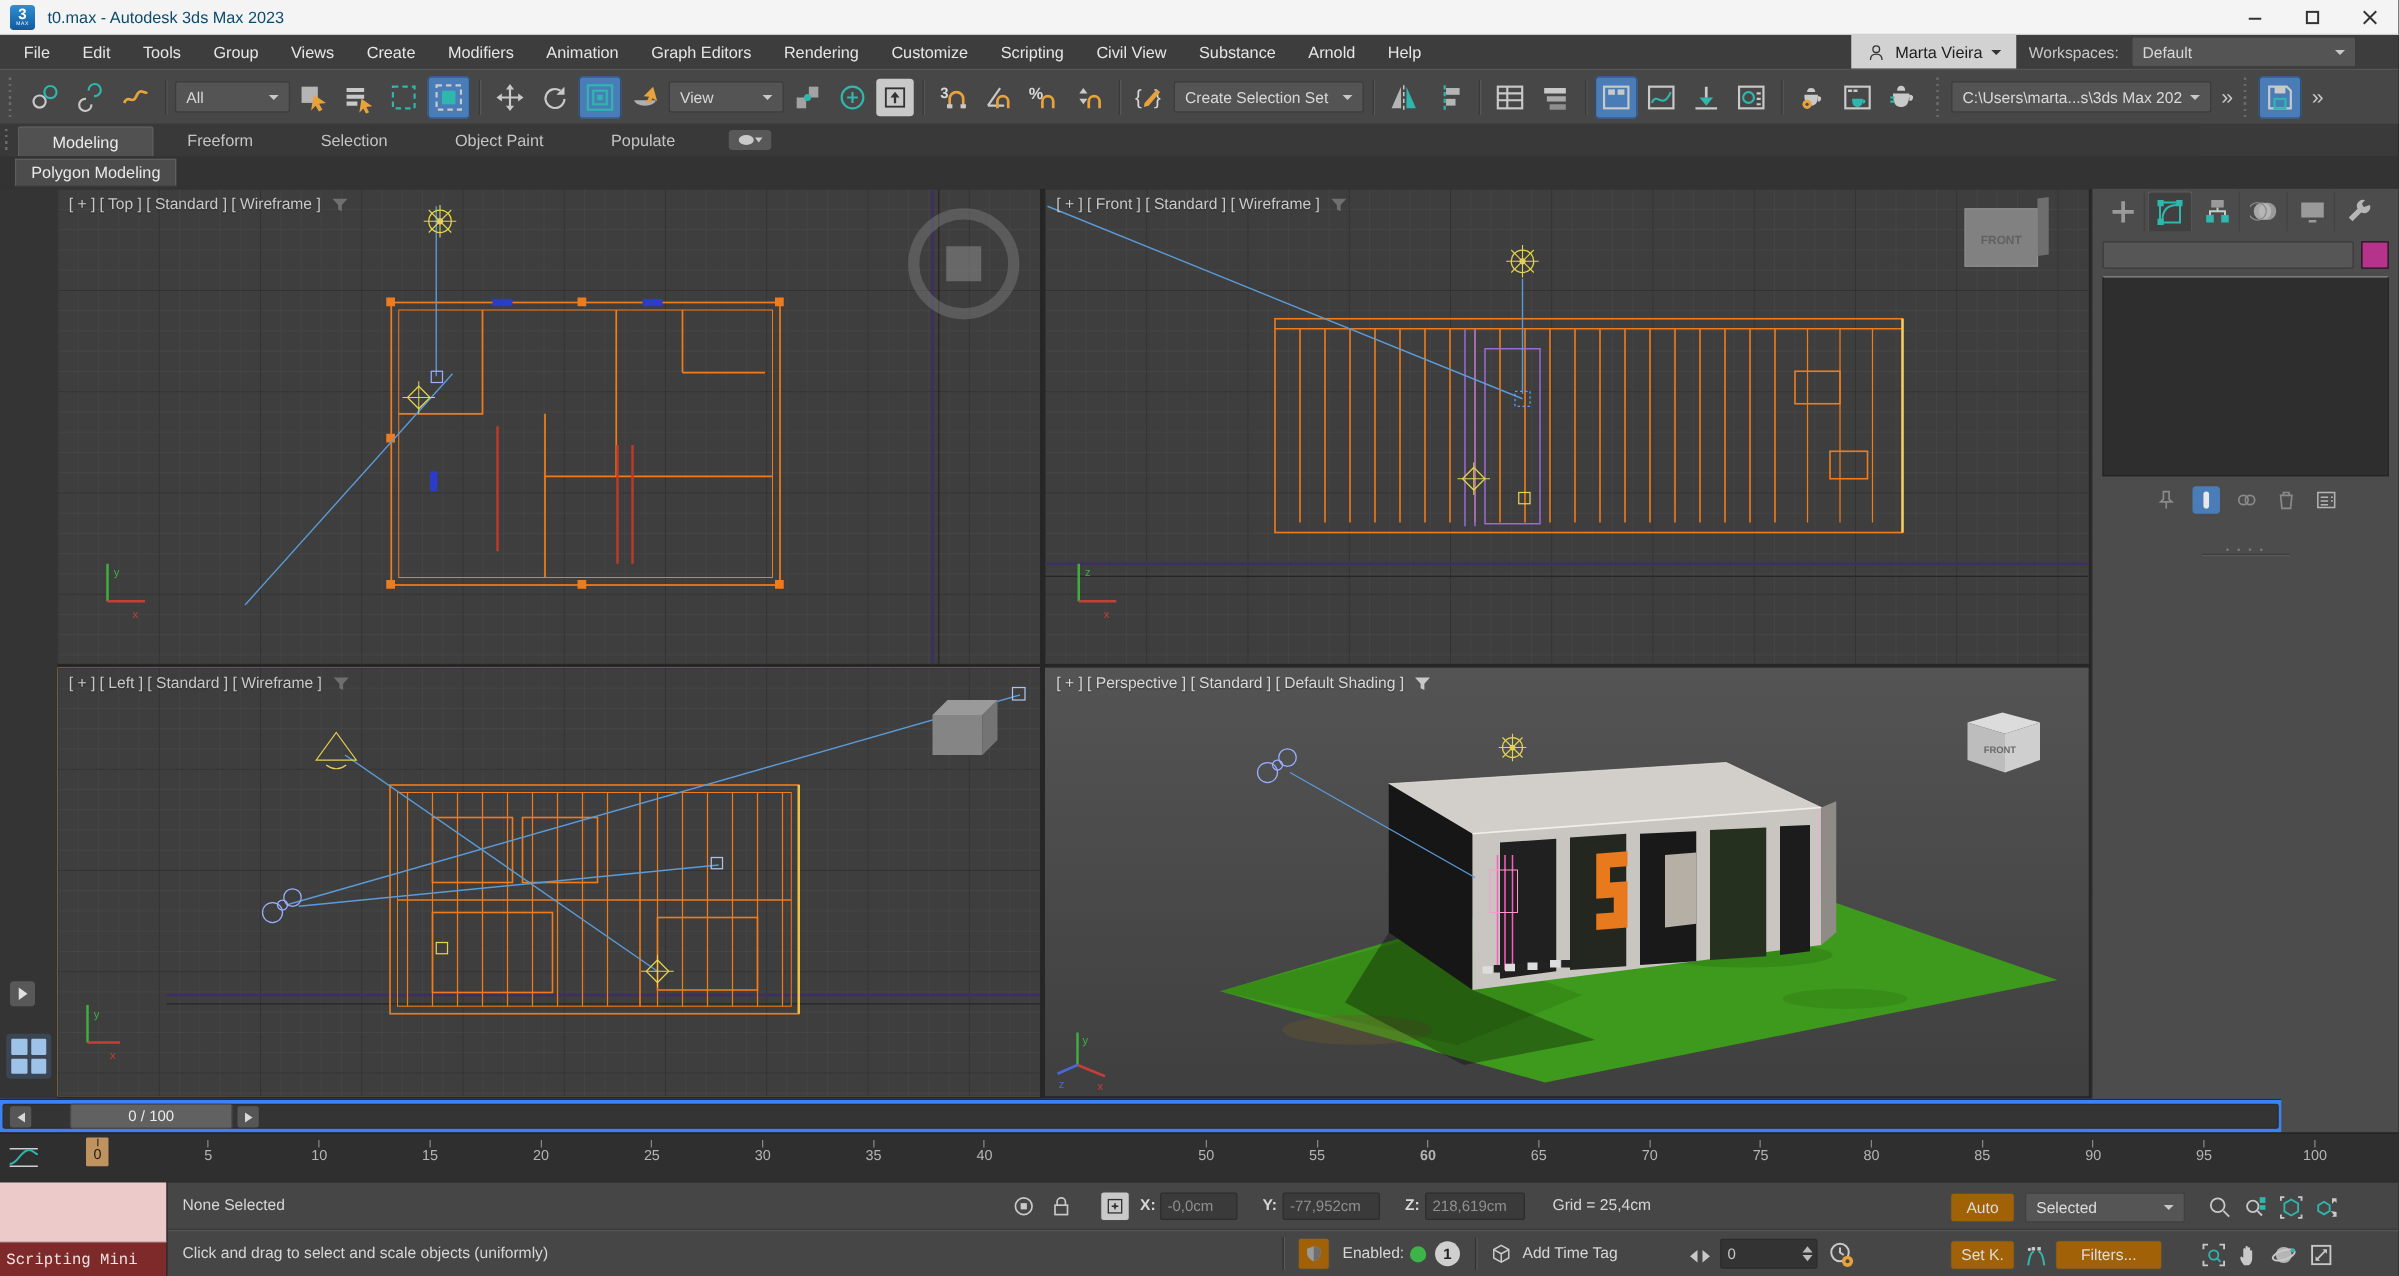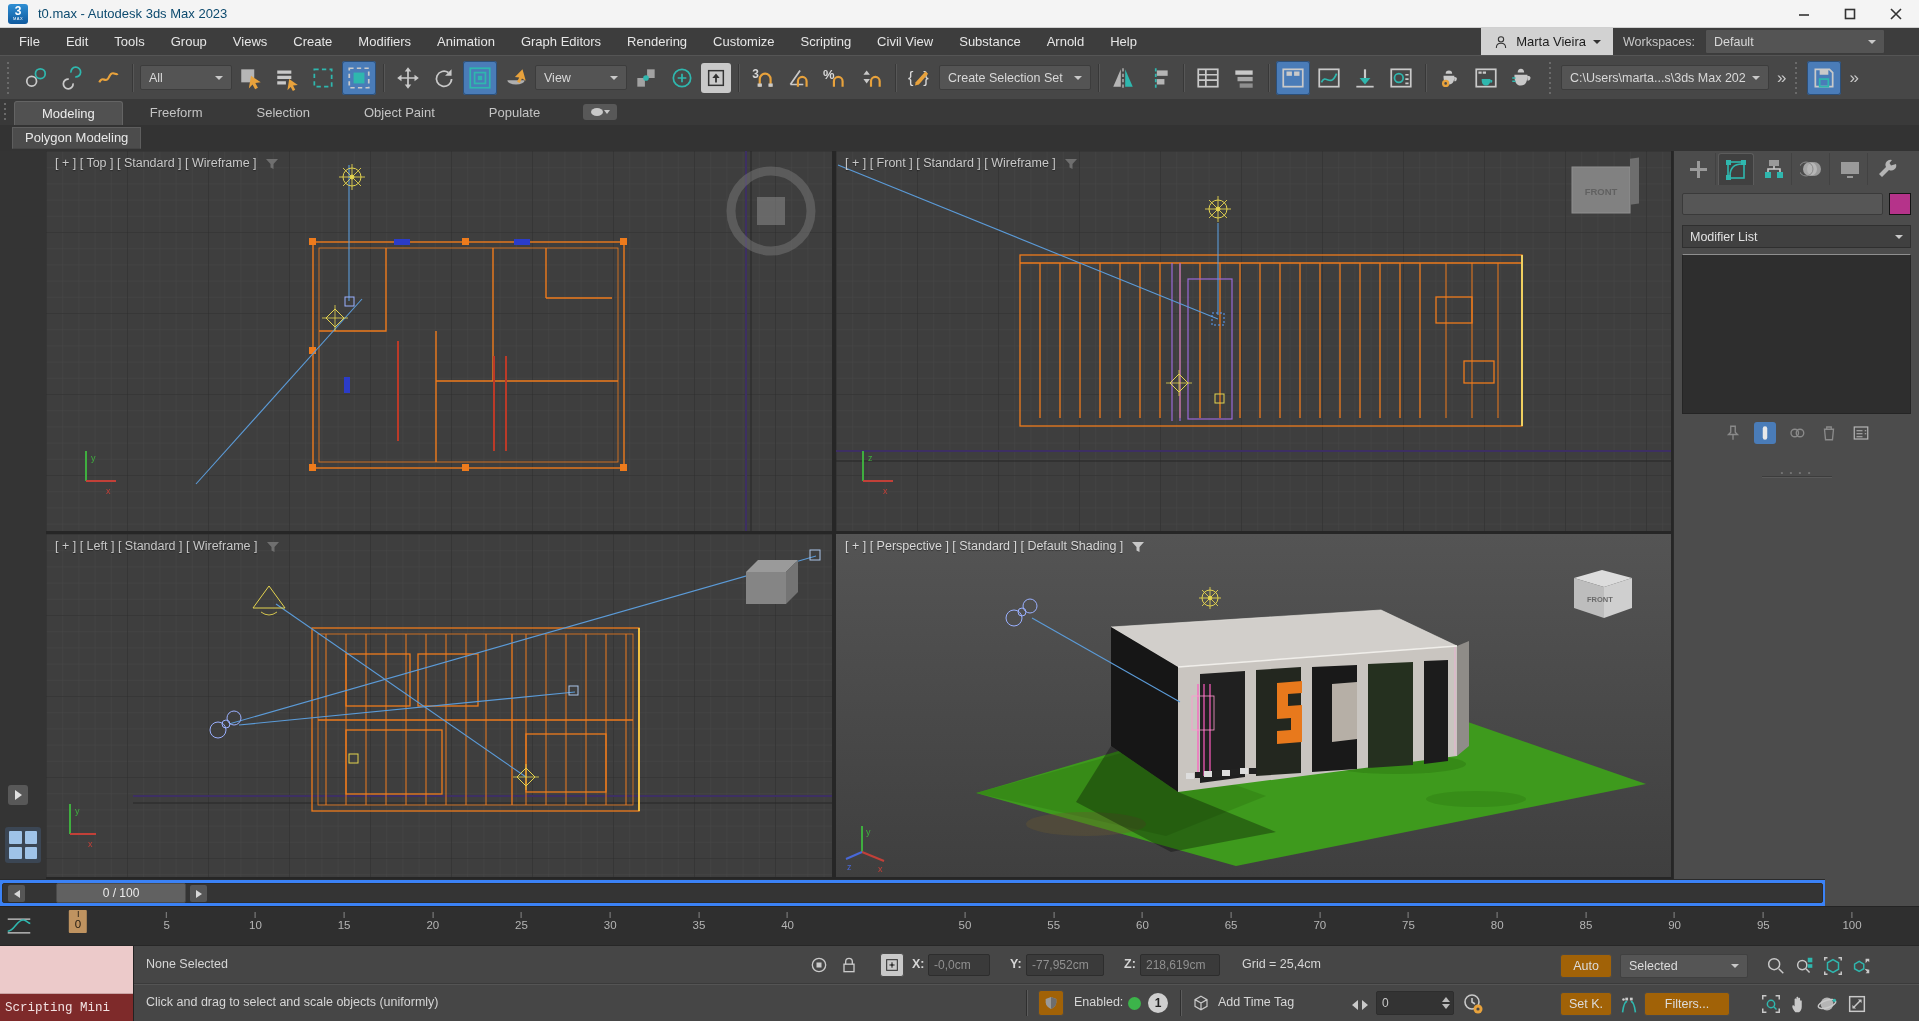--- a/index.html
+++ b/index.html
@@ -737,26 +737,20 @@
         <div class="cp-tab" style="border-right:none">
             <svg class="i" width="24" height="24" viewBox="0 0 24 24">
               <path d="M20 7a5 5 0 01-7 6l-7 7-3-3 7-7a5 5 0 016-7l-2.5 3L15 8.5z" fill="#b5b5b5"></path>
             </svg>
           </div>
       </div>
       <div class="cp-namerow">
         <input class="cp-name" value="" style="">
         <div class="cp-swatch"></div>
       </div>
-      <div class="cp-ddrow">
-        <div class="cp-dd">
-          <span>Modifier List</span>
-          <span class="caret" style="margin-left:auto"></span>
-        </div>
-      </div>
       <div class="cp-stack"></div>
       <div class="cp-icons">
         <div class="cp-chip">
             <svg class="i" width="18" height="18" viewBox="0 0 24 24">
               <path d="M9 3h6v8l3 3H6l3-3zM12 14v7" stroke="#8a8a8a" stroke-width="1.8" fill="none"></path>
             </svg>
           </div>
         <div class="cp-chip on">
             <svg class="i" width="18" height="18" viewBox="0 0 24 24">
               <rect x="9" y="3" width="6" height="18" rx="3" fill="#e8e8e8"></rect>
@@ -832,21 +826,21 @@
         </div>
         <div class="tick" style="left: 876.3px; margin-top: 34px;">
           <span class="ticklab">45</span>
         </div>
         <div class="tick" style="left: 965px;">
           <span class="ticklab">50</span>
         </div>
         <div class="tick" style="left: 1053.7px;">
           <span class="ticklab">55</span>
         </div>
-        <div class="tick" style="left: 1142.4px;">
+        <div class="tick" style="left: 1142.4px; font-weight: bold;">
           <span class="ticklab">60</span>
         </div>
         <div class="tick" style="left: 1231.1px;">
           <span class="ticklab">65</span>
         </div>
         <div class="tick" style="left: 1319.8px;">
           <span class="ticklab">70</span>
         </div>
         <div class="tick" style="left: 1408.5px;">
           <span class="ticklab">75</span>

